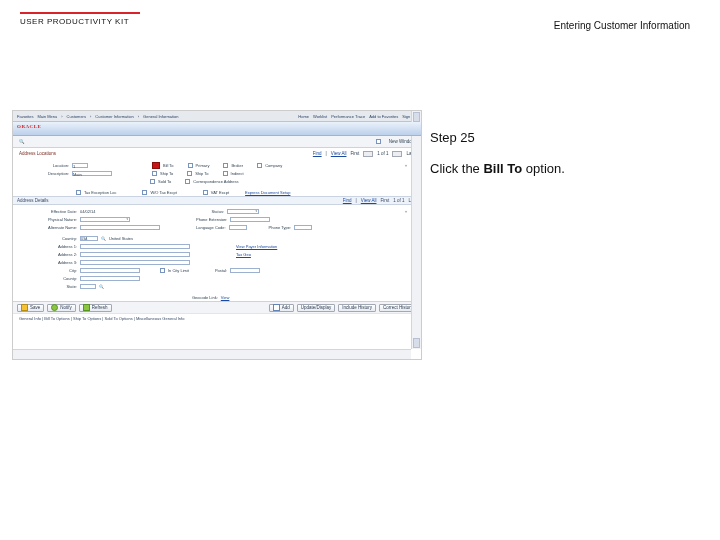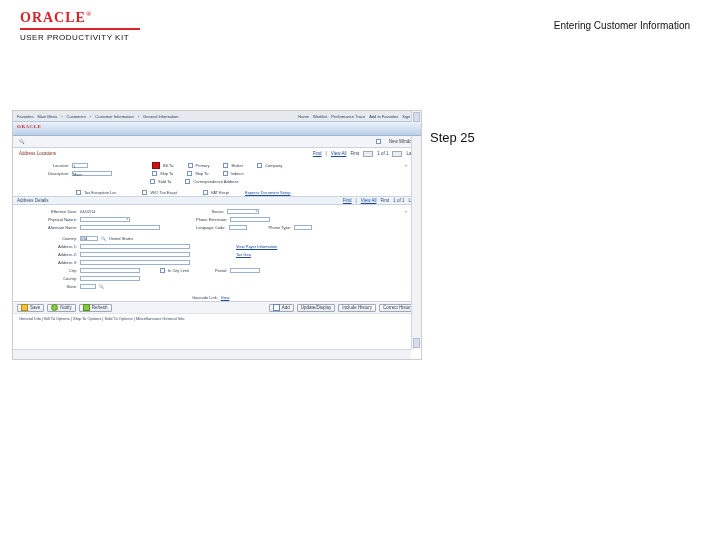--- a/index.html
+++ b/index.html
@@ -194,28 +194,30 @@
   }
   .scroll-bot{
     position:absolute; left:0; right:10px; bottom:0; height:10px;
     background:#f0f2f6; border-top:1px solid #d0d6e0;
   }
 </style>
 </head>
 <body>
 
 <div class="logo-block">
-  <div class="oracle-logo"><span>ORACLE</span><sup>®</sup></div>
   <div class="logo-rule"></div>
   <div class="logo-sub">USER PRODUCTIVITY KIT</div>
 </div>
 <div class="page-title">Entering Customer Information</div>
 
 <div class="rhs">
   <div class="step">Step 25</div>
+  <div class="instr">
+    <span>Click the </span><b>Bill To</b><span> option.</span>
+  </div>
 </div>
 
 <div class="shot">
   <div class="scroll-right"></div>
   <div class="scroll-bot"></div>
 
   <div class="tabs">
     <span class="tab">Favorites</span>
     <span class="tab">Main Menu</span>
     <span>›</span>

